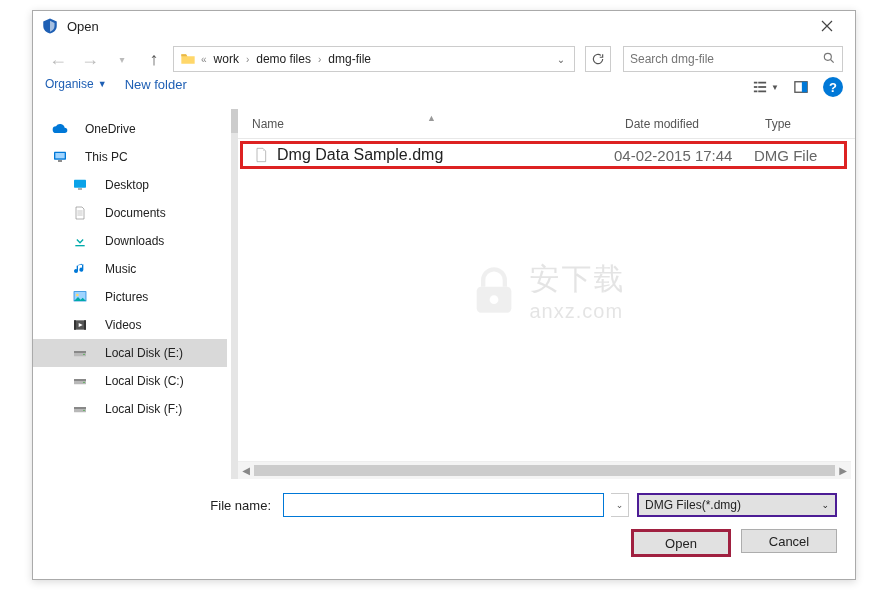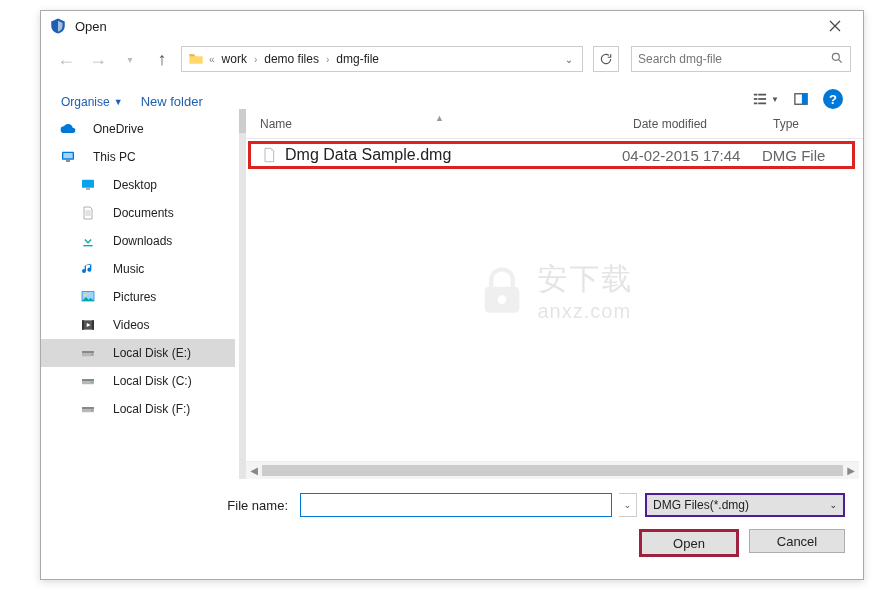--- a/index.html
+++ b/index.html
@@ -1,36 +1,36 @@
 <!DOCTYPE html>
 <html><head>
 <meta charset="utf-8">
 <style>
 * { box-sizing: border-box; margin: 0; padding: 0; font-family: "Segoe UI", Tahoma, sans-serif; font-size: 12px; }
 body { background: #fff; width: 872px; height: 590px; position: relative; }
-.dialog { position: absolute; left: 40px; top: 10px; width: 824px; height: 570px; background: #fff; border: 1px solid #aaa; box-shadow: 0 2px 8px rgba(0,0,0,.15); }
+.dialog { position: absolute; left: 32px; top: 10px; width: 824px; height: 570px; background: #fff; border: 1px solid #aaa; box-shadow: 0 2px 8px rgba(0,0,0,.15); }
 .titlebar { height: 30px; display: flex; align-items: center; padding: 0 8px; }
 .titlebar .app-icon { width: 18px; height: 18px; margin-right: 8px; }
 .titlebar .title { font-size: 13px; color: #222; flex: 1; }
 .titlebar .close { width: 40px; height: 30px; display: flex; align-items: center; justify-content: center; font-size: 16px; color: #444; cursor: pointer; }
 
 .navbar { height: 36px; display: flex; align-items: center; padding: 0 12px; gap: 6px; }
 .nav-btn { width: 26px; height: 26px; display: flex; align-items: center; justify-content: center; color: #bbb; font-size: 18px; }
 .nav-btn.enabled { color: #555; }
 .breadcrumb { flex: 1; height: 26px; border: 1px solid #ccc; display: flex; align-items: center; padding: 0 4px; background: #fff; }
 .bc-folder { width: 20px; height: 18px; display: flex; align-items: center; justify-content: center; }
 .bc-sep { color: #888; padding: 0 3px; font-size: 10px; }
 .bc-item { padding: 0 4px; color: #222; }
 .bc-drop { width: 18px; text-align: center; color: #666; margin-left: auto; font-size: 10px; }
 .refresh { width: 26px; height: 26px; display: flex; align-items: center; justify-content: center; border: 1px solid #ccc; color: #555; margin-left: 4px; }
 .searchbox { width: 220px; height: 26px; border: 1px solid #ccc; display: flex; align-items: center; padding: 0 6px; margin-left: 6px; }
 .searchbox input { flex: 1; border: none; outline: none; font-size: 12px; color: #777; }
 .searchbox .sicon { color: #777; }
 
-.toolbar { height: 32px; display: flex; align-items: flex-end; padding: 0 20px; gap: 18px; }
+.toolbar { height: 32px; display: flex; align-items: flex-start; padding: 0 12px; gap: 18px; }
 .tb-link { color: #1e5fb4; font-size: 13px; display: flex; align-items: center; gap: 4px; }
 .tb-link .drop { font-size: 9px; }
 .tb-icons { margin-left: auto; display: flex; align-items: center; gap: 14px; }
 .tb-ico { color: #555; display: flex; align-items: center; gap: 3px; font-size: 13px; }
 .help-ico { width: 20px; height: 20px; border-radius: 50%; background: #0078d7; color: #fff; display: flex; align-items: center; justify-content: center; font-size: 13px; font-weight: bold; }
 
 .body-row { display: flex; height: 370px; }
 .tree { width: 195px; border-right: 1px solid transparent; padding: 6px 0; overflow: hidden; }
 .tree-item { height: 28px; display: flex; align-items: center; padding-left: 18px; gap: 16px; color: #222; font-size: 13px; }
 .tree-item.lvl2 { padding-left: 38px; }
@@ -58,21 +58,21 @@
 .wm-lock { width: 52px; height: 52px; }
 .wm-text { display: flex; flex-direction: column; align-items: flex-start; color: #888; }
 .wm-cn { font-size: 30px; font-weight: 500; letter-spacing: 2px; }
 .wm-en { font-size: 20px; letter-spacing: 1px; }
 
 .hscroll { height: 18px; background: #f4f4f4; margin: 0 4px 0 0; position: relative; border-top: 1px solid #eee; display: flex; align-items: center; }
 .hscroll .thumb { position: absolute; left: 16px; right: 16px; top: 3px; bottom: 3px; background: #ccc; }
 .hscroll .arrow { width: 16px; text-align: center; color: #888; font-size: 10px; z-index: 1; }
 .hscroll .arrow.right { margin-left: auto; }
 
-.bottom { padding: 14px 18px 14px 17px; }
+.bottom { padding: 14px 18px 14px 8px; }
 .fname-row { display: flex; align-items: center; gap: 8px; margin-bottom: 12px; }
 .fname-label { width: 234px; text-align: right; font-size: 13px; color: #222; padding-right: 4px; }
 .fname-input { flex: 1; height: 24px; border: 1px solid #0078d7; outline: none; padding: 0 4px; font-size: 13px; }
 .fname-drop { width: 18px; height: 24px; border: 1px solid #ccc; border-left: none; display: flex; align-items: center; justify-content: center; font-size: 9px; color: #555; margin-left: -1px; }
 .filter { width: 200px; height: 24px; border: 2px solid #4c1d95; background: #e1e1e1; display: flex; align-items: center; padding: 0 6px; font-size: 13px; color: #222; }
 .filter .fdrop { margin-left: auto; font-size: 9px; }
 .btn-row { display: flex; justify-content: flex-end; gap: 10px; }
 .btn { width: 96px; height: 24px; border: 1px solid #adadad; background: #e1e1e1; font-size: 13px; color: #222; display: flex; align-items: center; justify-content: center; cursor: pointer; }
 .btn.primary { border: 3px solid #a02040; width: 100px; height: 28px; }
 </style>

